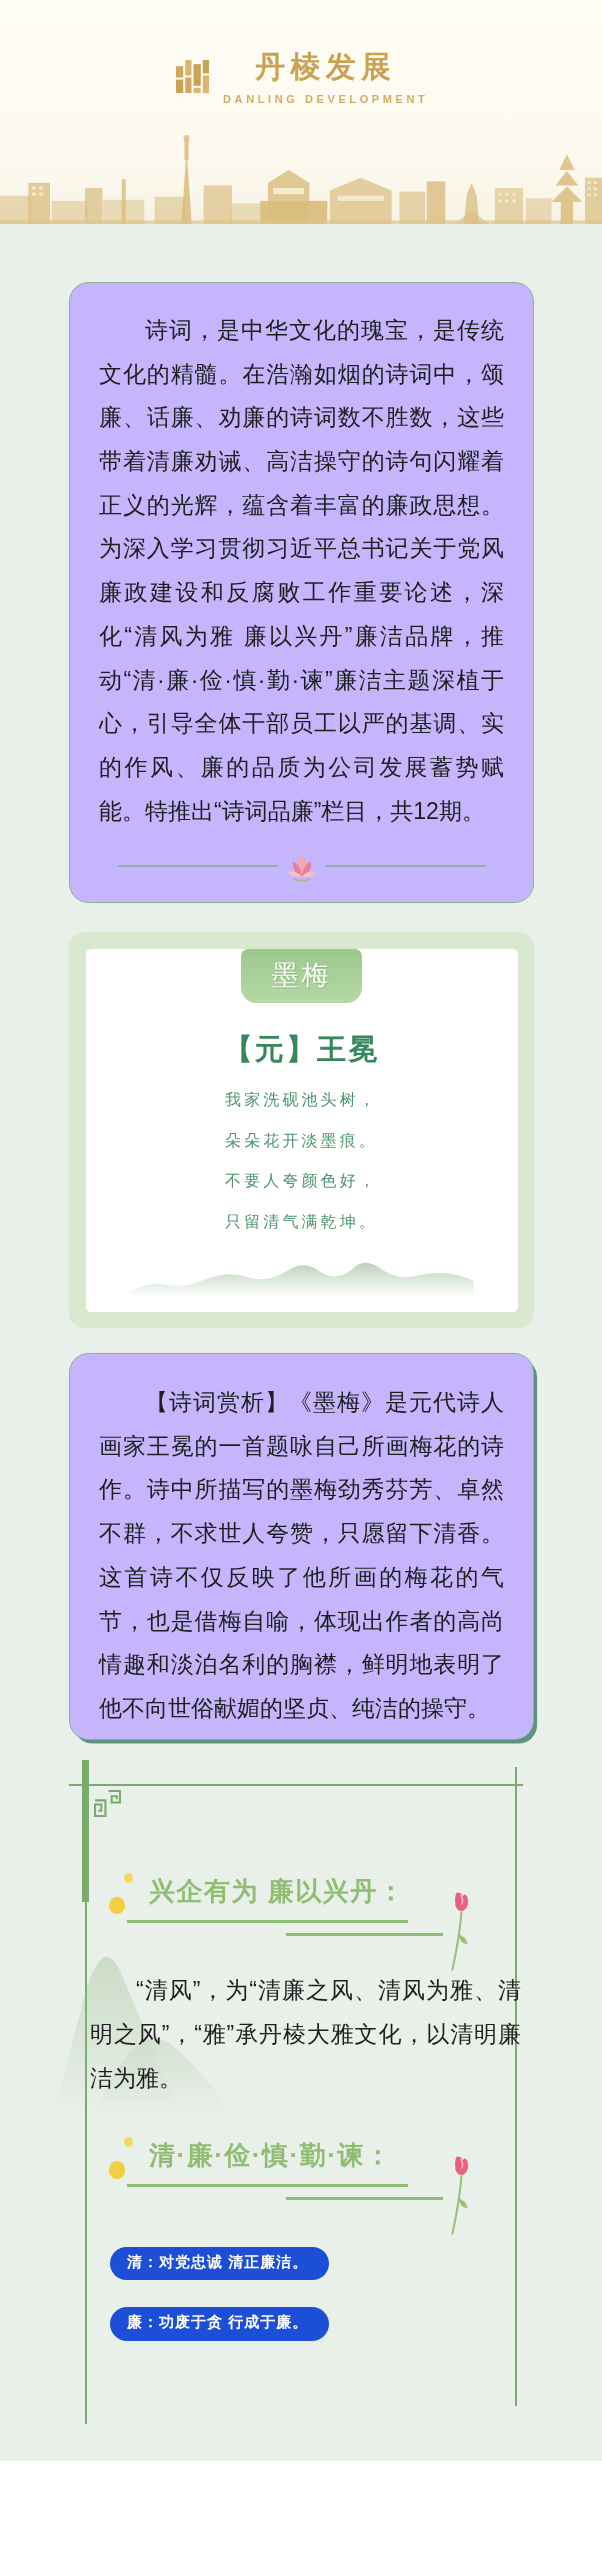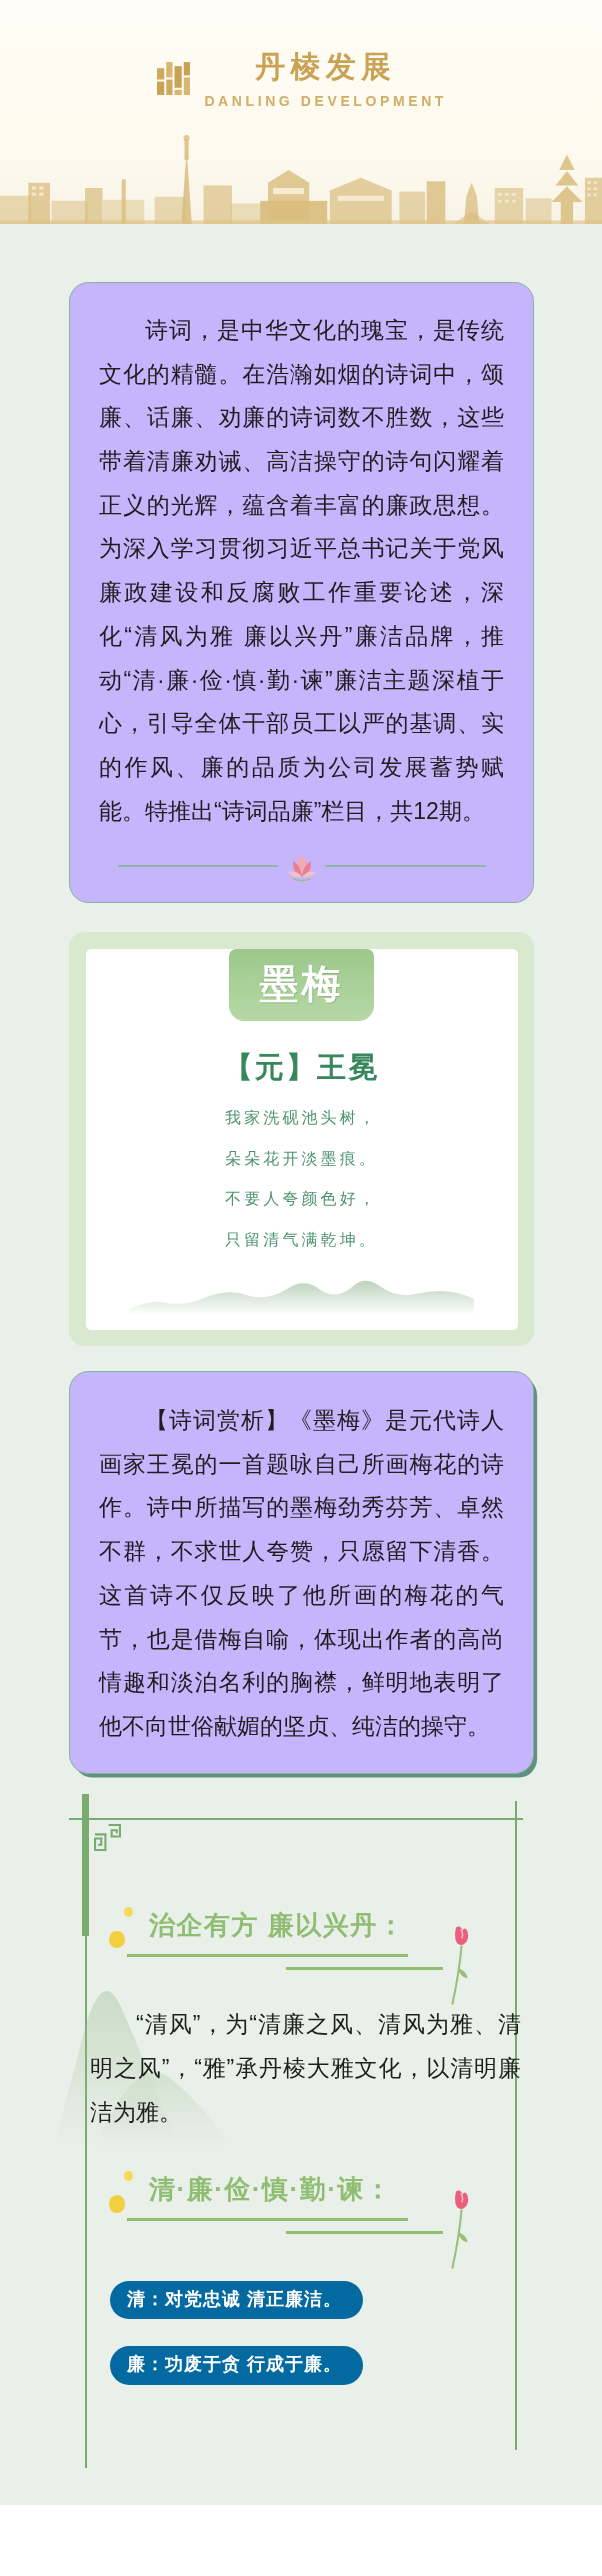--- a/index.html
+++ b/index.html
@@ -19,21 +19,21 @@
     position:absolute;top:47px;left:0;right:0;
     display:flex;align-items:center;justify-content:center;gap:13.4px;
   }
   .logo{width:35px;height:35px;flex:none;}
   .brand-text{display:flex;flex-direction:column;align-items:center;}
   .brand-title{
     font-size:30px;font-weight:bold;color:#c9a254;letter-spacing:5.2px;
     font-family:"Liberation Serif","DejaVu Serif",serif;
   }
   .brand-subtitle{
-    margin-top:5.2px;font-size:14px;color:#cfae66;letter-spacing:3.6px;font-weight:bold;
+    margin-top:5.2px;font-size:11px;color:#cfae66;letter-spacing:3.6px;font-weight:bold;
   }
   .skyline{position:absolute;left:0;bottom:0;width:603px;height:90px;}
 
   
   .main{
     flex:none;background:#e9efe9;padding:58px 0 30px;
   }
   .card{
     margin:0 69px;background:#c4b5fd;border:1.5px solid #87b19d;border-radius:19.6px;
   }
@@ -56,30 +56,30 @@
     position:relative;background:#ffffff;border-radius:5.2px;padding:0 10.3px 14.4px;
     text-align:center;
   }
   .poem-tab{
     display:inline-block;
     background:linear-gradient(180deg,#9cc88c 0%,#b6d8a5 100%);
     border-radius:7.2px 7.2px 15.5px 15.5px;
     padding:8.2px 30px 10.3px;margin-top:0;
   }
   .poem-tab-title{
-    font-size:39px;font-weight:bold;color:#ffffff;letter-spacing:3.1px;
+    font-size:27px;font-weight:normal;color:#ffffff;letter-spacing:3.1px;
     text-shadow:0 0 1px #7fae72, 1px 1px 0 rgba(110,160,100,.45);
   }
   .poem-author{margin-top:27px;font-size:29px;font-weight:bold;color:#37875c;letter-spacing:2.1px;}
   .poem-line{margin-top:19.6px;font-size:16px;font-weight:normal;color:#4f9470;letter-spacing:3.1px;}
   .poem-mountain{display:block;margin:17.5px auto 0;width:84%;height:47px;opacity:.6;}
 
   
   .analysis-box{
-    margin-top:25px;padding:27px 29px 24px;
+    margin-top:25px;padding:27px 29px 8px;
     box-shadow:4.1px 4.6px 0 -1px #5f9181;
   }
 
   
   .frame-section{position:relative;margin-top:20.6px;padding:116px 0 77px;}
   .fl{position:absolute;background:#79ab6e;}
   .bar-left-thick{left:82px;top:0;width:6.7px;height:142px;}
   .line-left{left:85px;top:11.3px;width:2.1px;bottom:7.2px;}
   .line-top{left:69px;top:24px;width:454px;height:2.1px;}
   .line-right{left:515px;top:7.2px;width:2.1px;bottom:25px;}
@@ -96,22 +96,22 @@
   }
   .sec-heading .dot-big{position:absolute;left:-40px;top:20.6px;width:15.5px;height:17.5px;border-radius:50%;background:#f2cf3e;}
   .sec-heading .dot-small{position:absolute;left:-25px;top:-3.1px;width:8.8px;height:9.8px;border-radius:50%;background:#f5d95a;}
   .sec-heading .u1{position:absolute;left:-21.6px;top:44px;width:281px;height:2.6px;background:#8fbd72;}
   .sec-heading .u2{position:absolute;left:137px;top:57px;width:157px;height:2.6px;background:#8fbd72;}
   .sec-heading .tulip{position:absolute;left:296px;top:14.4px;width:29px;height:82px;}
 
   .brand-par{margin:0 0 40px;}
 
   .pill{
-    display:inline-block;background:#0369a1;color:#ffffff;
-    font-size:18px;font-weight:bold;letter-spacing:1px;
+    display:inline-block;background:#1d4ed8;color:#ffffff;
+    font-size:15px;font-weight:bold;letter-spacing:1px;
     padding:6.2px 20.6px 8.2px 17.5px;border-radius:26px;margin:13.4px 0 13.4px 19.6px;
   }
   .item-desc{margin:0 0 18.5px;}
 </style>
 </head>
 <body>
 
 <div class="page">
 
   <div class="header">
@@ -252,21 +252,21 @@
         </defs>
         <path d="M0 430 L60 200 Q95 80 130 160 Q170 250 200 330 Q230 410 260 430 Z" fill="url(#ml)"></path>
         <path d="M80 430 Q160 240 230 300 Q300 360 340 430 Z" fill="url(#ml)" opacity=".7"></path>
       </svg>
 
       <div class="frame-content">
 
         <h2 class="sec-heading">
           <span class="dot-big"></span>
           <span class="dot-small"></span>
-          <span>治企有方 廉以兴丹：</span>
+          <span>兴企有为 廉以兴丹：</span>
           <span class="u1"></span>
           <span class="u2"></span>
           <svg class="tulip" viewBox="0 0 56 160">
             <path d="M22 4 Q30 0 34 10 Q40 2 44 14 Q48 30 36 38 Q24 42 20 28 Q18 12 22 4 Z" fill="#e8607d"></path>
             <path d="M30 8 Q36 14 33 26" stroke="#f6b9c4" stroke-width="3" fill="none"></path>
             <path d="M32 40 Q28 90 14 155" stroke="#9abf77" stroke-width="4" fill="none"></path>
             <path d="M26 85 Q40 88 44 104 Q28 102 26 85 Z" fill="#9abf77"></path>
           </svg>
         </h2>
 

